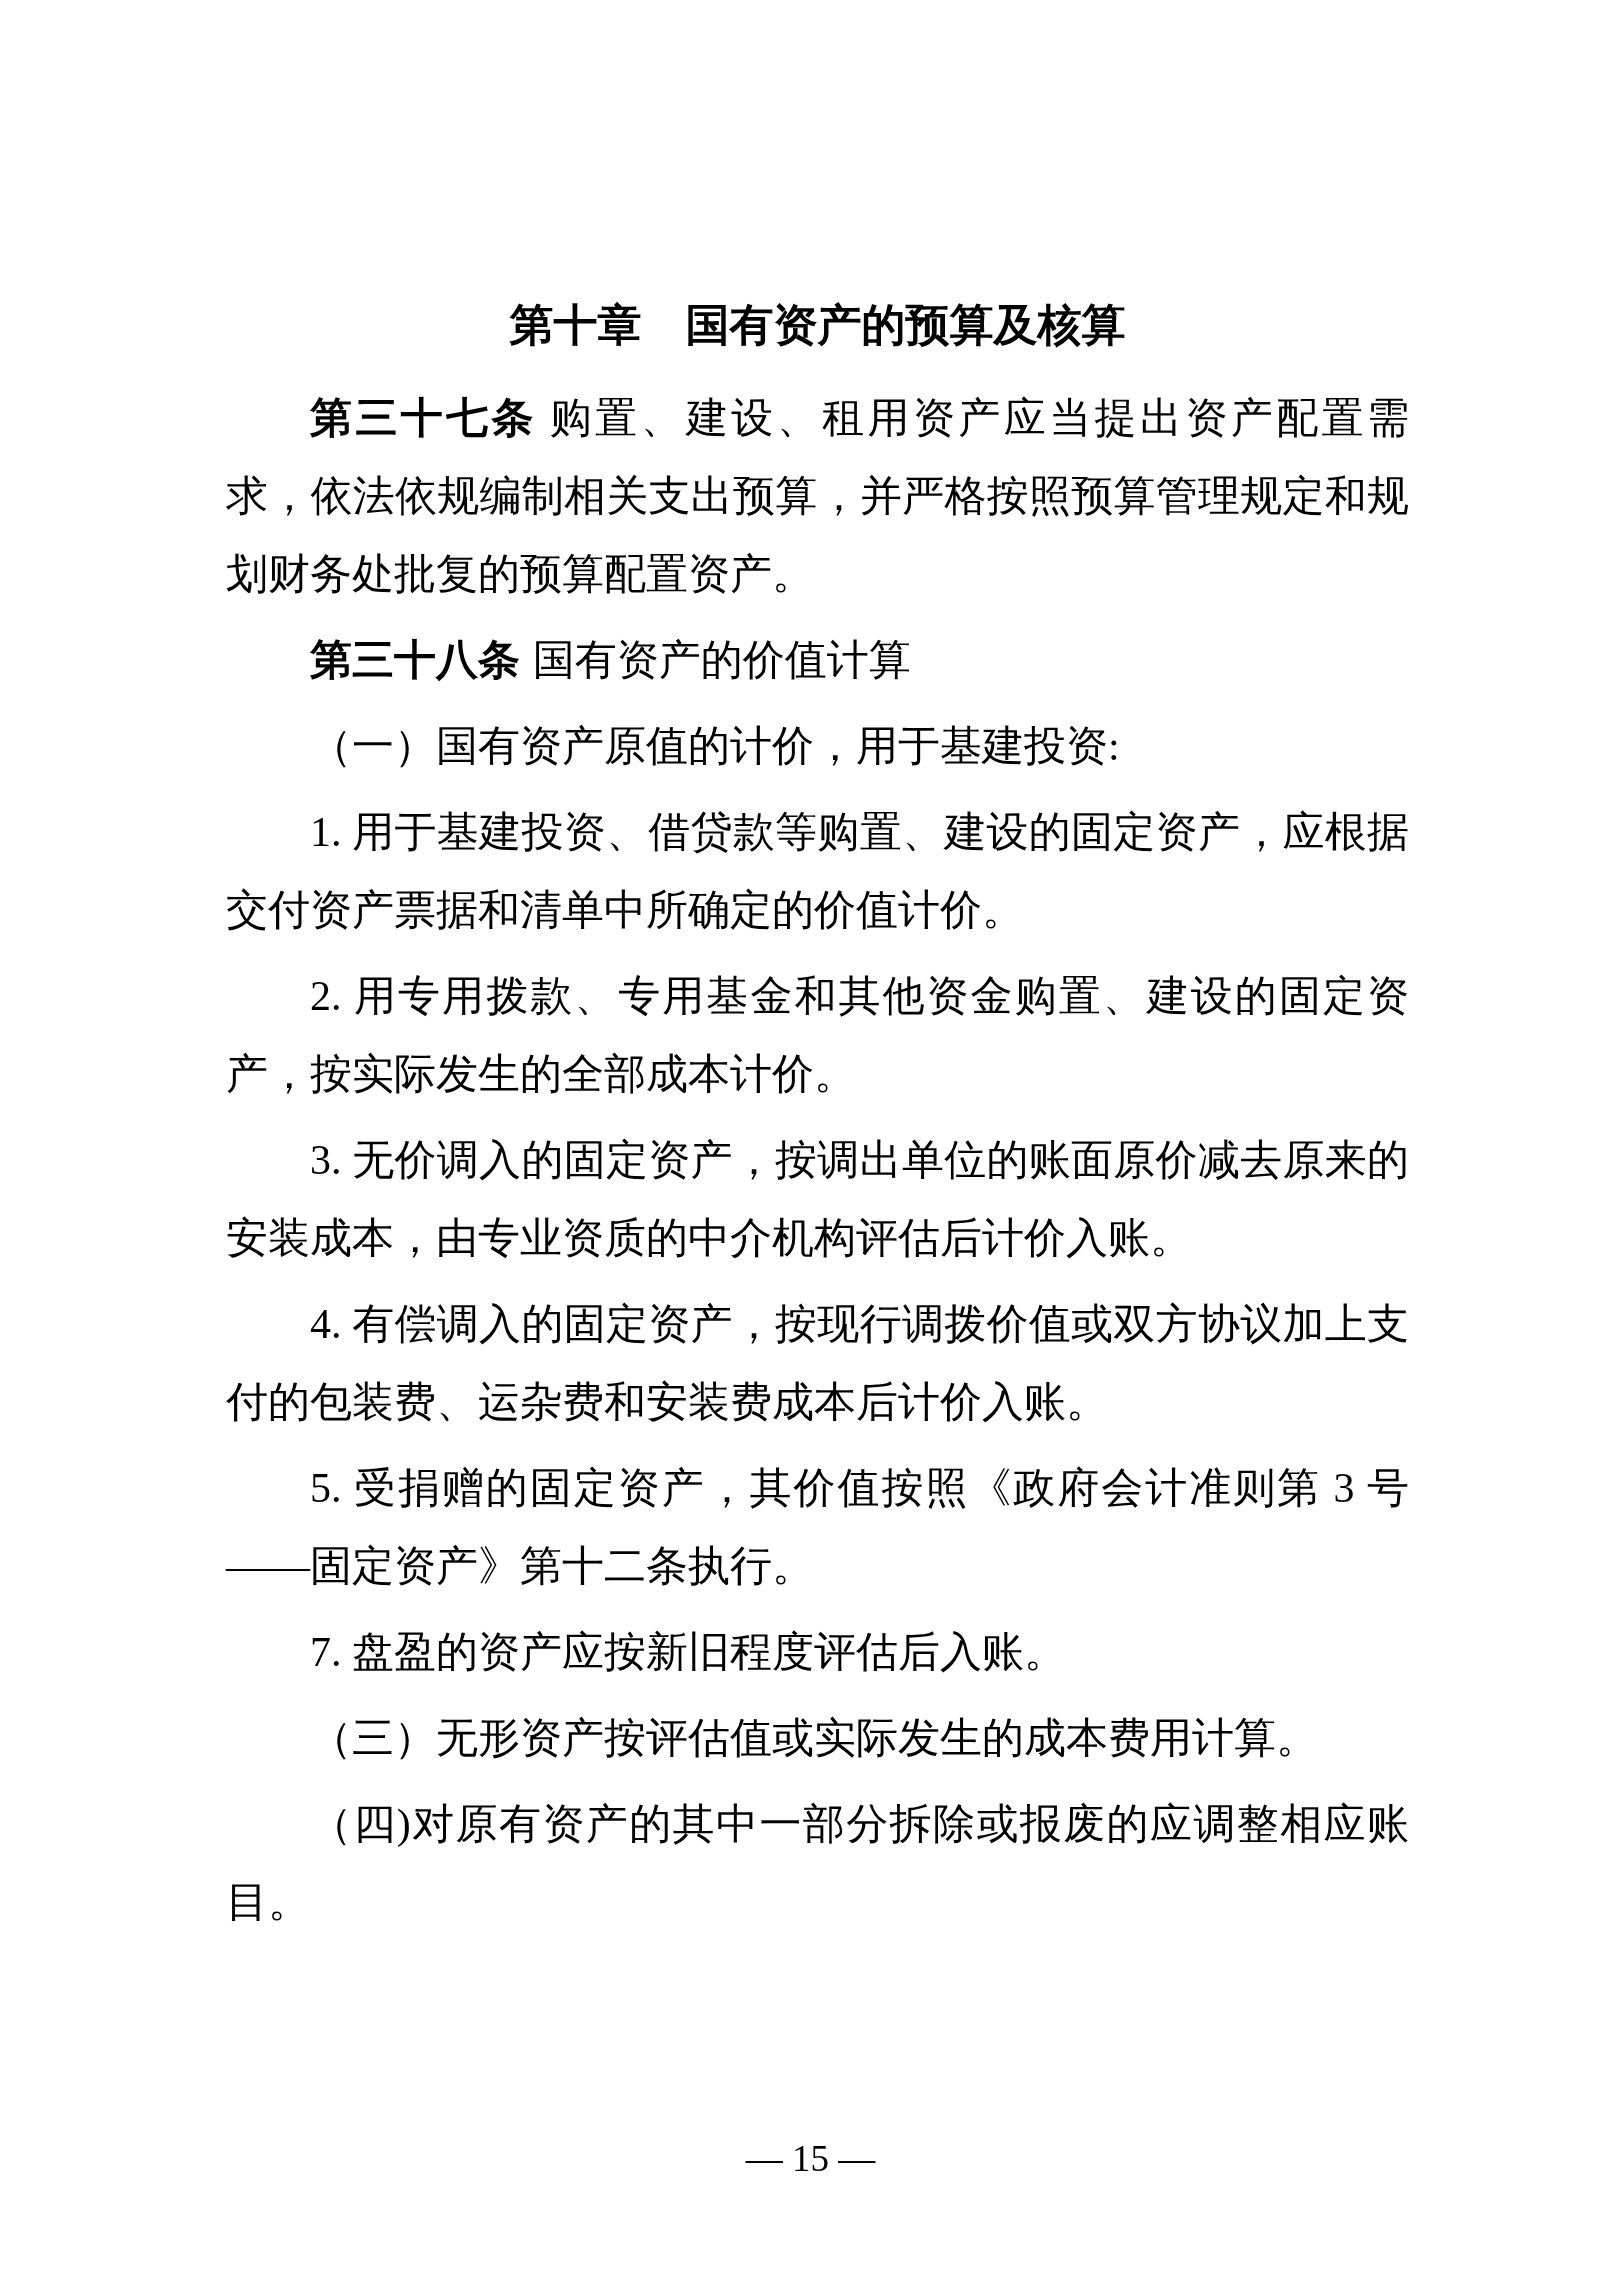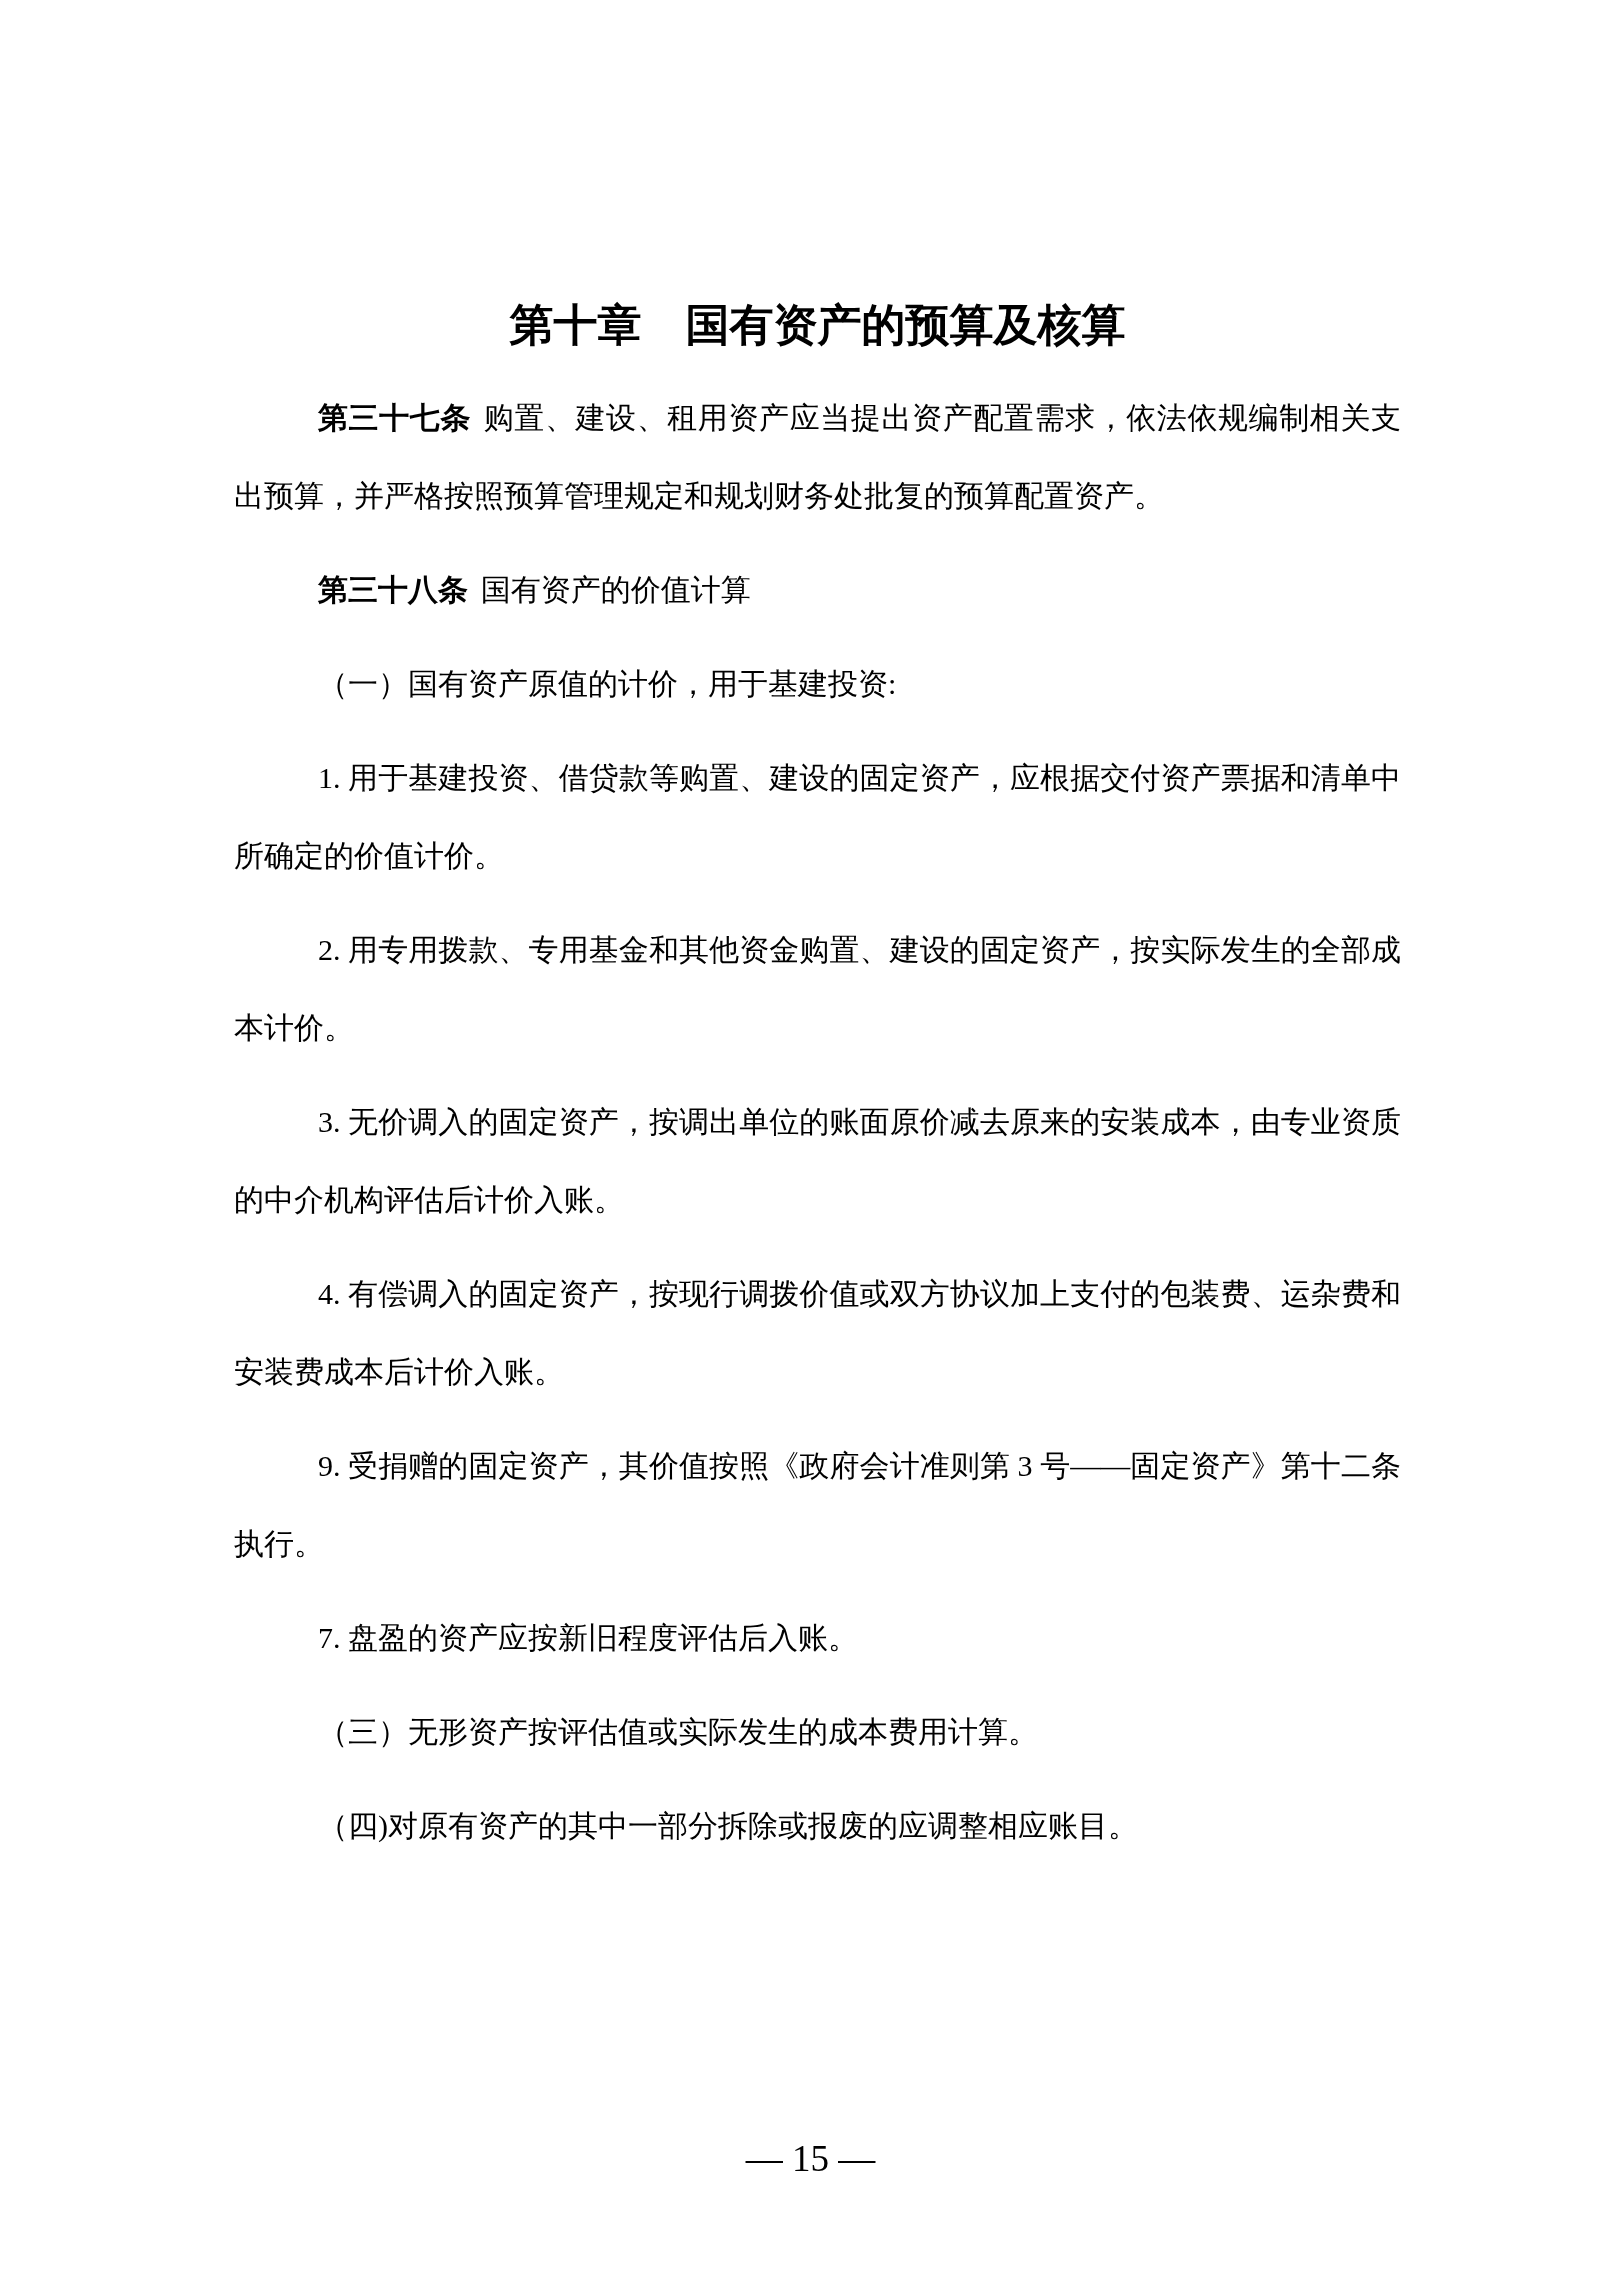--- a/index.html
+++ b/index.html
@@ -27,25 +27,25 @@
     font-weight: bold;
     font-size: 44px;
     line-height: 61px;
     text-align: center;
     margin: 0 0 23.5px 0;
     padding-top: 294px;
     white-space: nowrap;
   }
   .para {
     font-family: "Liberation Serif", "DejaVu Serif", serif;
-    font-size: 30px;
+    font-size: 42px;
     line-height: 78px;
     text-align: justify;
     text-indent: 84px;
-    margin: 16px;
+    margin: 8px;
     line-break: strict;
     letter-spacing: 0;
   }
   .term {
     font-family: "Liberation Sans", "DejaVu Sans", sans-serif;
     font-weight: bold;
     margin-right: 12.7px;
   }
   .page-number {
     position: absolute;
@@ -65,21 +65,21 @@
   <div class="content">
     <h1 class="title">第十章　国有资产的预算及核算</h1>
     <div id="para-list">
         <p class="para"><b class="term">第三十七条</b><span>购置、建设、租用资产应当提出资产配置需求，依法依规编制相关支出预算，并严格按照预算管理规定和规划财务处批复的预算配置资产。</span></p>
         <p class="para"><b class="term">第三十八条</b><span>国有资产的价值计算</span></p>
         <p class="para"><span>（一）国有资产原值的计价，用于基建投资:</span></p>
         <p class="para"><span>1. 用于基建投资、借贷款等购置、建设的固定资产，应根据交付资产票据和清单中所确定的价值计价。</span></p>
         <p class="para"><span>2. 用专用拨款、专用基金和其他资金购置、建设的固定资产，按实际发生的全部成本计价。</span></p>
         <p class="para"><span>3. 无价调入的固定资产，按调出单位的账面原价减去原来的安装成本，由专业资质的中介机构评估后计价入账。</span></p>
         <p class="para"><span>4. 有偿调入的固定资产，按现行调拨价值或双方协议加上支付的包装费、运杂费和安装费成本后计价入账。</span></p>
-        <p class="para"><span>9. 受捐赠的固定资产，其价值按照《政府会计准则第 3 号——固定资产》第十二条执行。</span></p>
+        <p class="para"><span>5. 受捐赠的固定资产，其价值按照《政府会计准则第 3 号——固定资产》第十二条执行。</span></p>
         <p class="para"><span>7. 盘盈的资产应按新旧程度评估后入账。</span></p>
         <p class="para"><span>（三）无形资产按评估值或实际发生的成本费用计算。</span></p>
         <p class="para"><span>（四)对原有资产的其中一部分拆除或报废的应调整相应账目。</span></p>
       </div>
   </div>
   <div class="page-number">— 15 —</div>
 </div>
 
 
 </body></html>

